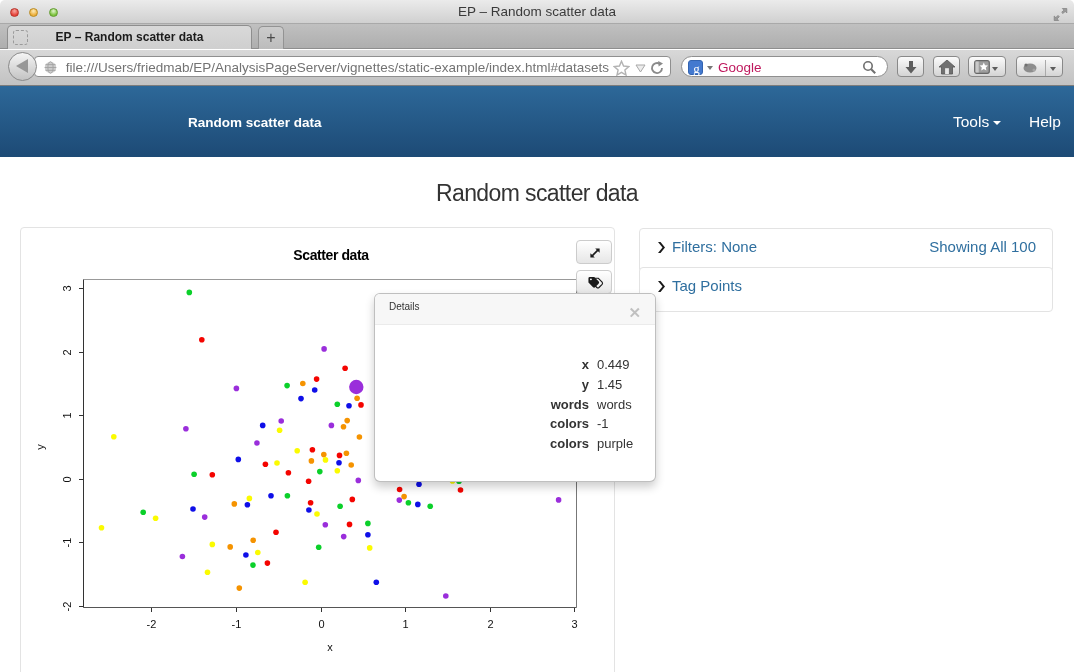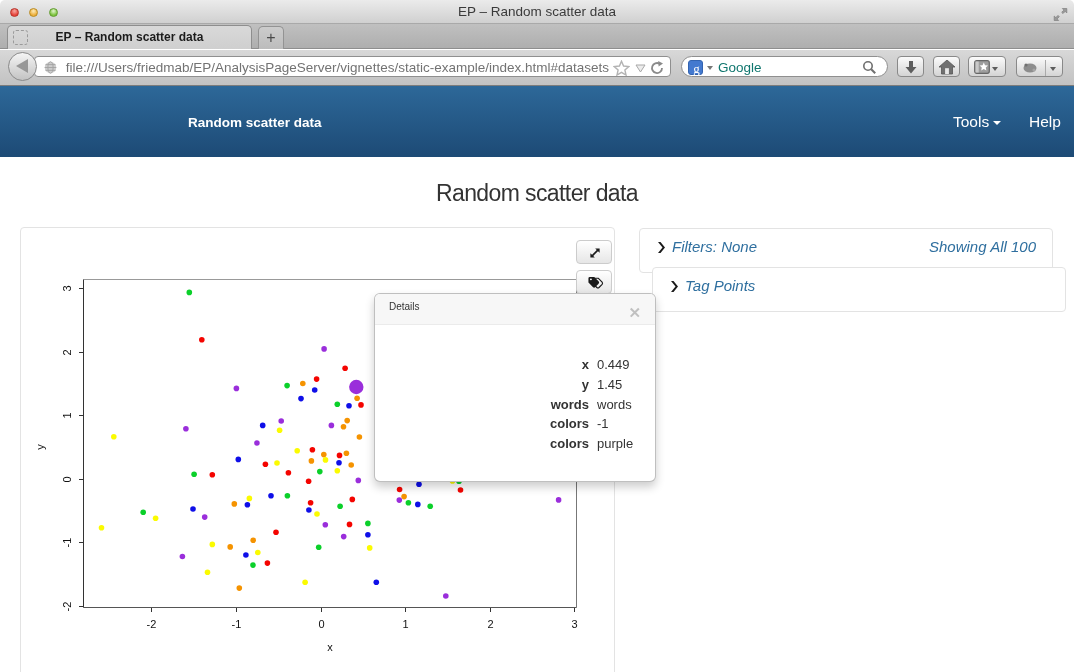--- a/index.html
+++ b/index.html
@@ -33,21 +33,21 @@
   background:linear-gradient(#d8d8d8, #c2c2c2); border-bottom:1px solid #7c7c7c; }
 #backbtn { position:absolute; left:8px; top:2px; width:29px; height:29px; border-radius:50%;
   background:linear-gradient(#f5f5f5, #c3c3c3); border:1px solid #8a8a8a; }
 #backbtn:after { content:""; position:absolute; left:7px; top:6px;
   border-right:12px solid #979797; border-top:7.5px solid transparent; border-bottom:7.5px solid transparent; }
 #urlfield { position:absolute; left:34px; top:6px; width:637px; height:21px; background:#fff;
   border:1px solid #8f8f8f; border-radius:4px; }
 #urltext { position:absolute; left:29px; top:3px; width:545px; font-size:13.5px; color:#737373; white-space:nowrap; overflow:hidden;text-align:right; }
 #searchfield { position:absolute; left:681px; top:6px; width:207px; height:21px; background:#fff;
   border:1px solid #8f8f8f; border-radius:11px; }
-#searchtext { position:absolute; left:36px; top:3px; font-size:13.5px; color:#0f766e; }
+#searchtext { position:absolute; left:36px; top:3px; font-size:13.5px; color:#be185d; }
 .tbtn { position:absolute; top:6px; height:21px; background:linear-gradient(#fbfbfb, #d4d4d4);
   border:1px solid #898989; border-radius:4px; }
 
 
 #navbar { position:absolute; left:0; top:86px; width:1074px; height:71px;
   background:linear-gradient(#2d6899 0%, #1d4a75 100%); }
 #brand { position:absolute; left:2px; top:25px; font-size:19px; color:#fff; }
 #navlink { position:absolute; left:188px; top:29px; font-size:13.5px; font-weight:bold; color:#fff; }
 #navtools { position:absolute; left:953px; top:27px; font-size:15.5px; color:#fff; }
 #navhelp { position:absolute; left:1029px; top:27px; font-size:15.5px; color:#fff;text-align:center; }
@@ -62,23 +62,23 @@
   background:#fff; border:1px solid #e3e3e3; border-radius:4px; }
 #plottitle { position:absolute; left:0; top:19px; width:620px; text-align:center;
   font-size:14px; font-weight:bold; letter-spacing:-0.4px; color:#000; }
 #expandbtn { position:absolute; left:555px; top:12px; width:36px; height:24px;
   background:linear-gradient(#ffffff, #e6e6e6); border:1px solid #ccc; border-radius:4px; }
 #tagbtn { position:absolute; left:555px; top:42px; width:36px; height:24px;
   background:linear-gradient(#ffffff, #e6e6e6); border:1px solid #ccc; border-radius:4px; }
 
 
 .accbox { position:absolute; left:639px; width:414px; height:45px; background:#fff;
-  border:1px solid #e3e3e3; border-radius:4px;font-style:italic; }
+  border:1px solid #e3e3e3; border-radius:4px; }
 #acc1 { top:228px; }
-#acc2 { top:267px;margin-left:13px; }
+#acc2 { top:267px; }
 .accl { position:absolute; left:18px; top:9px; font-size:15px; color:#2f6f9f; }
 .accr { position:absolute; right:16px; top:9px; font-size:15px; color:#2f6f9f; }
 .chev { margin-right:7px; position:relative; top:1px; }
 
 
 #popover { position:absolute; left:374px; top:293px; width:282px; height:189px;
   background:#fff; border:1px solid rgba(0,0,0,0.25); border-radius:6px;
   box-shadow:0 5px 10px rgba(0,0,0,0.2); }
 #pophead { position:absolute; left:0; top:0; width:100%; height:31px; background:#f7f7f7;
   border-bottom:1px solid #ebebeb; border-radius:5px 5px 0 0; }
@@ -179,20 +179,21 @@
 
 <div id="navbar">
   <div id="navlink">Random scatter data</div>
   <div id="navtools">Tools<span class="caret"></span></div>
   <div id="navhelp">Help</div>
 </div>
 
 <div id="pgtitle">Random scatter data</div>
 
 <div id="plotpanel">
+  <div id="plottitle">Scatter data</div>
   <svg id="plotsvg" style="position:absolute;left:0;top:0" width="593" height="443" viewBox="0 0 593 443">
       <line x1="62.5" y1="51.5" x2="555.5" y2="51.5" stroke="#999" stroke-width="1"></line>
       <line x1="555.5" y1="51.5" x2="555.5" y2="379.5" stroke="#777" stroke-width="1"></line>
       <line x1="62.5" y1="379.5" x2="555.5" y2="379.5" stroke="#555" stroke-width="1"></line>
       <line x1="62.5" y1="51.5" x2="62.5" y2="379.5" stroke="#333" stroke-width="1"></line>
       <line x1="130.5" y1="380" x2="130.5" y2="384" stroke="#333" stroke-width="1"></line>
       <text x="130.5" y="399.6" text-anchor="middle" font-size="11px" fill="#111">-2</text>
       <line x1="215.5" y1="380" x2="215.5" y2="384" stroke="#333" stroke-width="1"></line>
       <text x="215.5" y="399.6" text-anchor="middle" font-size="11px" fill="#111">-1</text>
       <line x1="300.5" y1="380" x2="300.5" y2="384" stroke="#333" stroke-width="1"></line>

